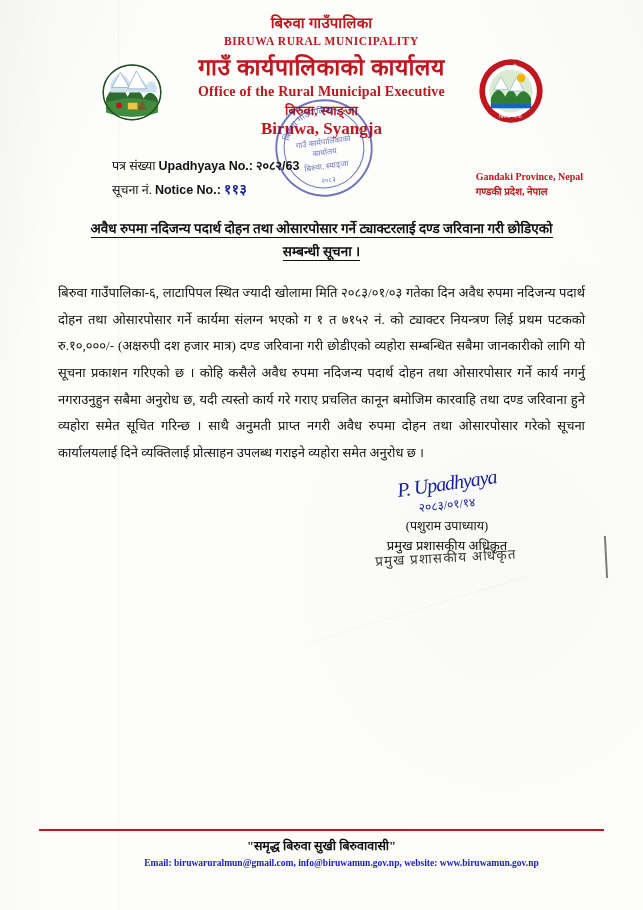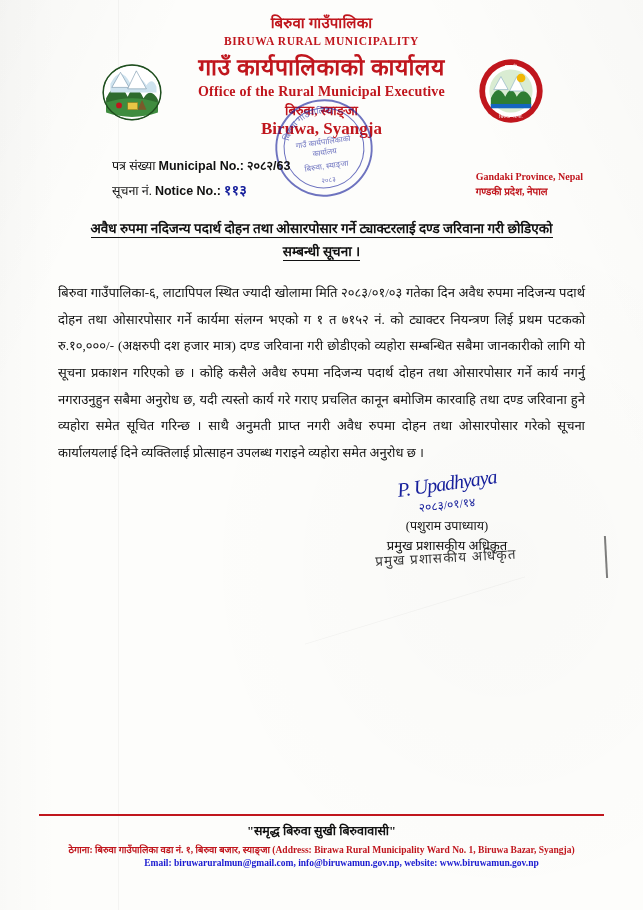--- a/index.html
+++ b/index.html
@@ -112,21 +112,21 @@
     font-size: 12.5px;
     line-height: 1.85;
     color: #111;
   }
   .ref-left .val {
     font-family: "Liberation Sans", sans-serif;
     font-weight: bold;
     color: #111;
   }
   .ref-left .hand {
-    font-family: Liberation Serif, serif;
+    font-family: Liberation Mono, monospace;
     font-weight: bold;
     color: #17209c;
     font-size: 14px;
     letter-spacing: .5px;
   }
   .ref-right {
     position: absolute;
     right: 60px;
     top: 14px;
     text-align: left;
@@ -306,21 +306,21 @@
       <text x="60" y="68" font-size="9" text-anchor="middle" fill="#17209c" font-family="'Liberation Sans', sans-serif">कार्यालय</text>
       <text x="60" y="84" font-size="9" text-anchor="middle" fill="#17209c" font-family="'Liberation Sans', sans-serif">बिरुवा, स्याङ्जा</text>
       <text x="60" y="100" font-size="8" text-anchor="middle" fill="#17209c" font-family="'Liberation Sans', sans-serif">२०८३</text>
     </svg>
   </div>
 
   <div class="ref-row">
     <div class="ref-left">
       <div>
         <span>पत्र संख्या</span>
-        <span class="val">Municipal No.:</span>
+        <span class="val">Upadhyaya No.:</span>
         <span class="val">२०८२/63</span>
       </div>
       <div>
         <span>सूचना नं.</span>
         <span class="val">Notice No.:</span>
         <span class="hand">११३</span>
       </div>
     </div>
     <div class="ref-right">
       <div>Gandaki Province, Nepal</div>
@@ -343,17 +343,16 @@
     <div class="sig-name">(पशुराम उपाध्याय)</div>
     <div class="sig-post">प्रमुख प्रशासकीय अधिकृत</div>
   </div>
 
   <div class="stamp-bar"></div>
   <div class="stamp-text">प्रमुख प्रशासकीय अधिकृत</div>
 
   <div class="footer">
     <div class="footer-rule"></div>
     <div class="footer-slogan">"समृद्ध बिरुवा सुखी बिरुवावासी"</div>
-    <div class="footer-address">ठेगाना: बिरुवा गाउँपालिका वडा नं. १, बिरुवा बजार, स्याङ्जा (Address: Birawa Rural Municipality Ward No. 1, Biruwa Bazar, Syangja)</div>
     <div class="footer-contact">Email: biruwaruralmun@gmail.com, info@biruwamun.gov.np, website: www.biruwamun.gov.np</div>
   </div>
 
 </div>
 
 </body></html>

